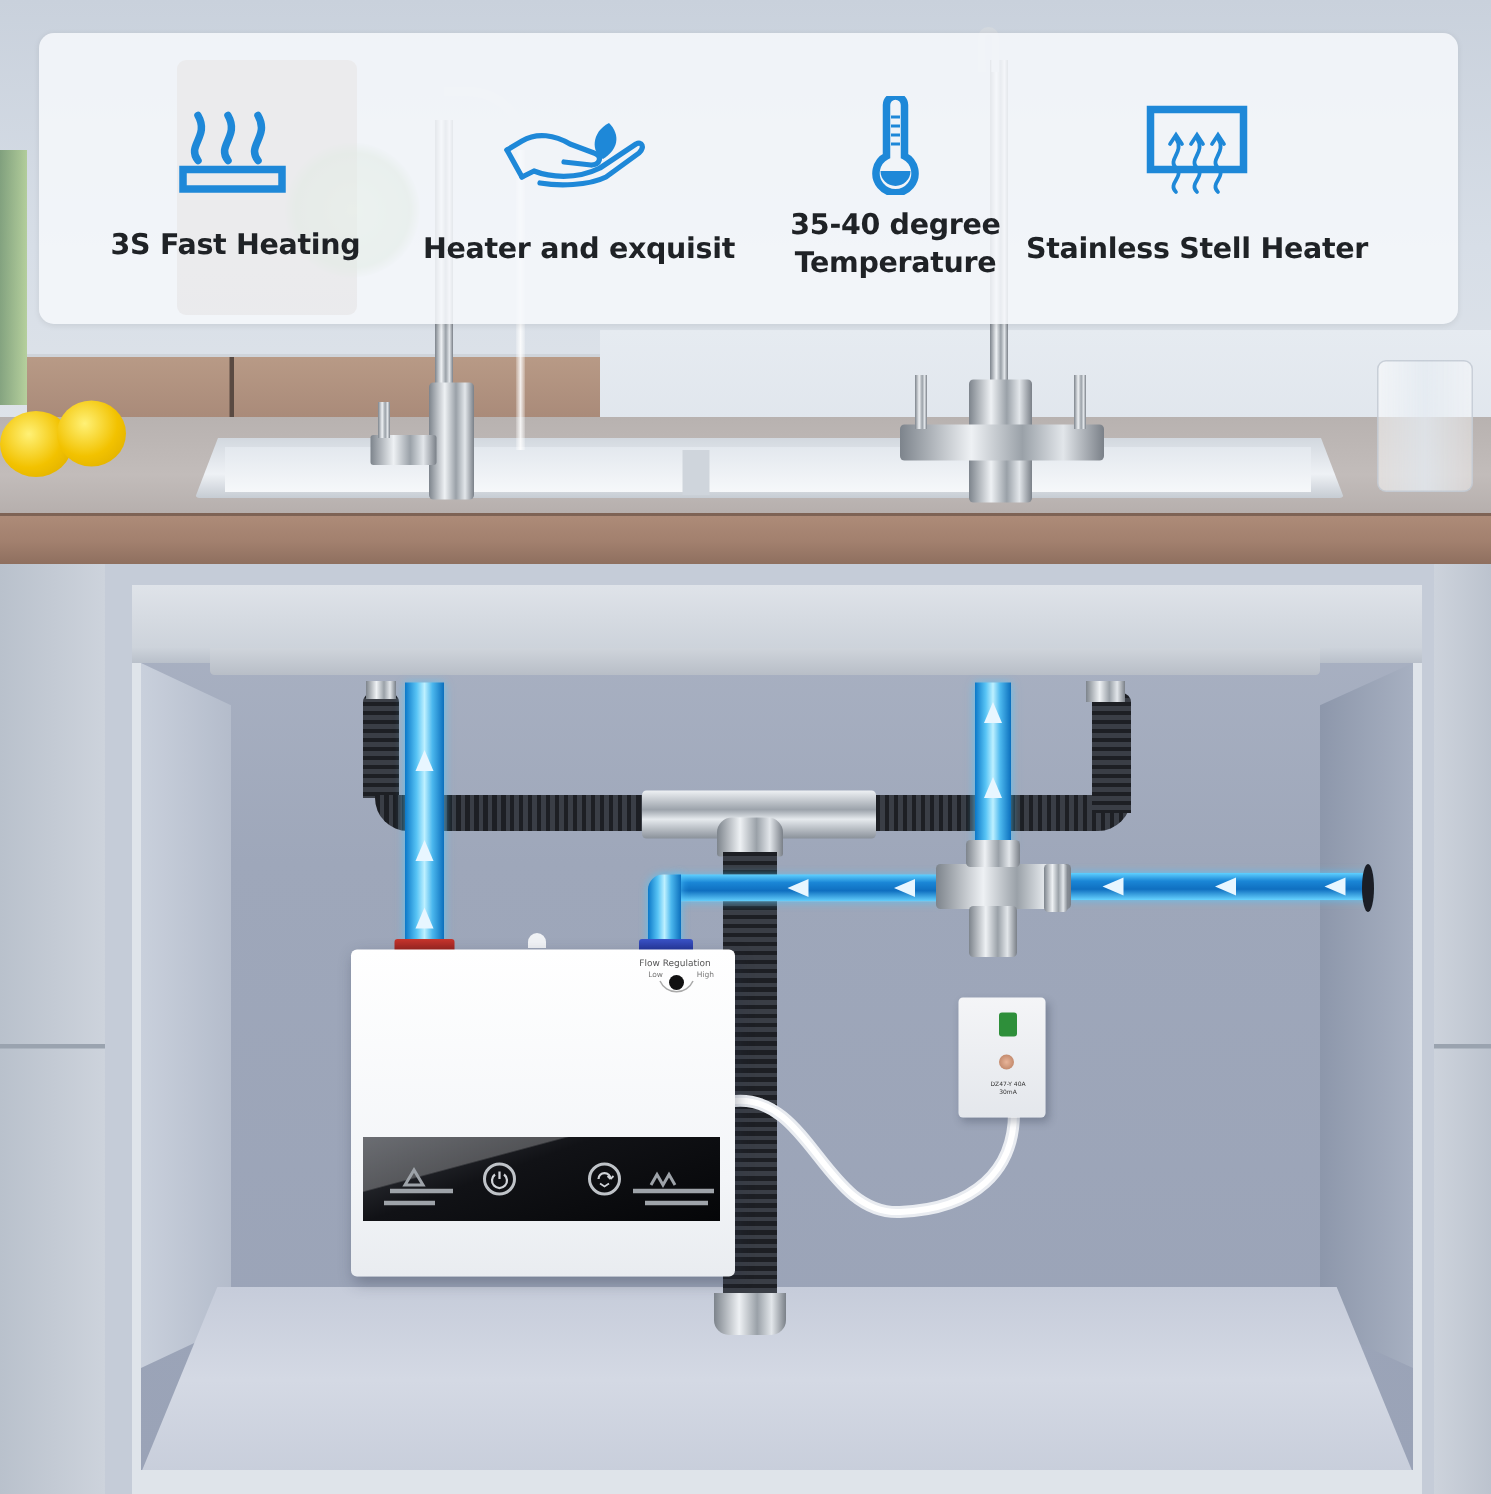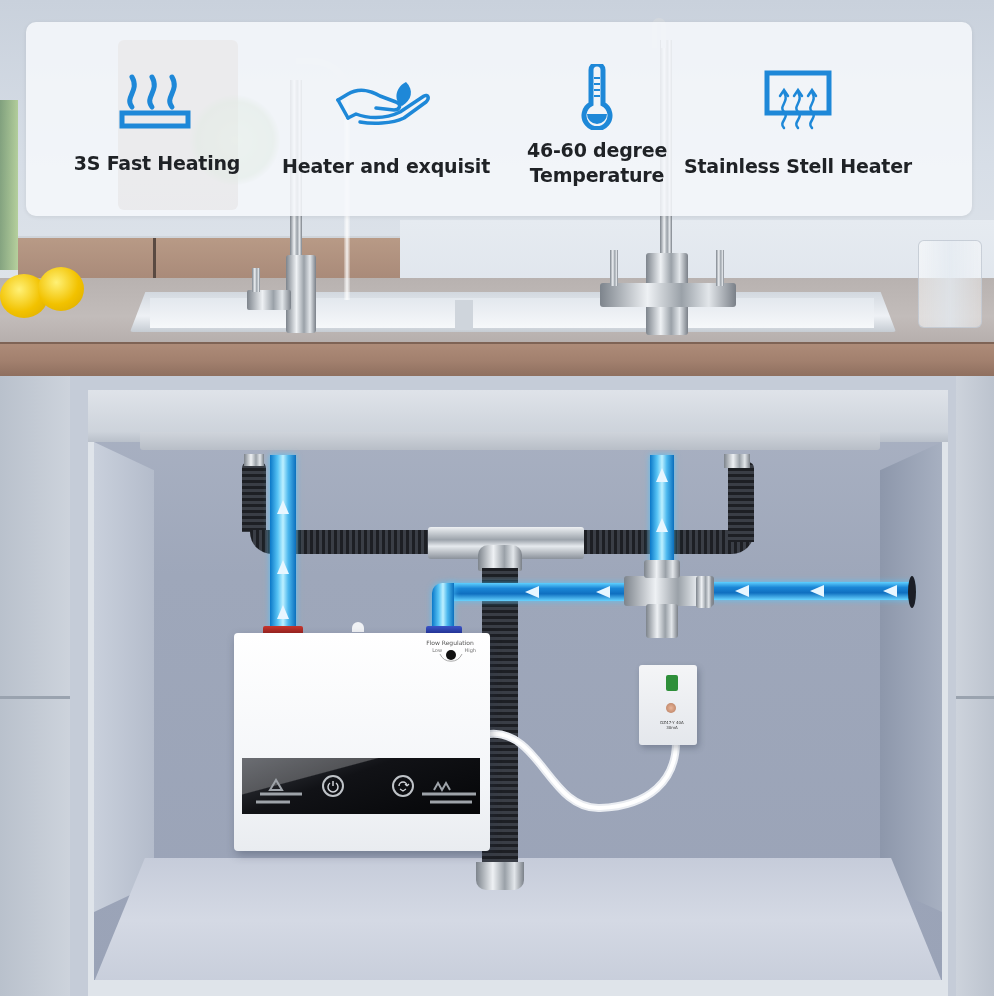--- a/index.html
+++ b/index.html
@@ -260,21 +260,21 @@
     <svg width="38" height="66" style="margin-top:42px">
       <path d="M13 6 A 6 6 0 0 1 25 6 L25 40 A 13 13 0 1 1 13 40 Z" fill="none" stroke="#1e88d8" stroke-width="5"></path>
       <path d="M9 50 A 10 10 0 0 0 29 50 Z" fill="#1e88d8"></path>
       <g stroke="#1e88d8" stroke-width="2">
           <line x1="16" y1="14" x2="22" y2="14"></line>
           <line x1="16" y1="20" x2="22" y2="20"></line>
           <line x1="16" y1="26" x2="22" y2="26"></line>
           <line x1="16" y1="32" x2="22" y2="32"></line>
         </g>
     </svg>
-    <div class="feature-label" style="margin-top:8px">46-60 degree</div>
+    <div class="feature-label" style="margin-top:8px">35-40 degree</div>
     <div class="feature-label">Temperature</div>
   </div>
 
   <div class="feature" style="left:652px;width:240px">
     <svg width="68" height="62" style="margin-top:48px">
       <rect x="3" y="3" width="62" height="40" fill="none" stroke="#1e88d8" stroke-width="5"></rect>
       <g fill="none" stroke="#1e88d8" stroke-width="2.5" stroke-linecap="round">
         <path d="M20 58 C 14 52, 26 48, 20 42 C 14 36, 26 32, 20 22"></path>
         <path d="M34 58 C 28 52, 40 48, 34 42 C 28 36, 40 32, 34 22"></path>
         <path d="M48 58 C 42 52, 54 48, 48 42 C 42 36, 54 32, 48 22"></path>

